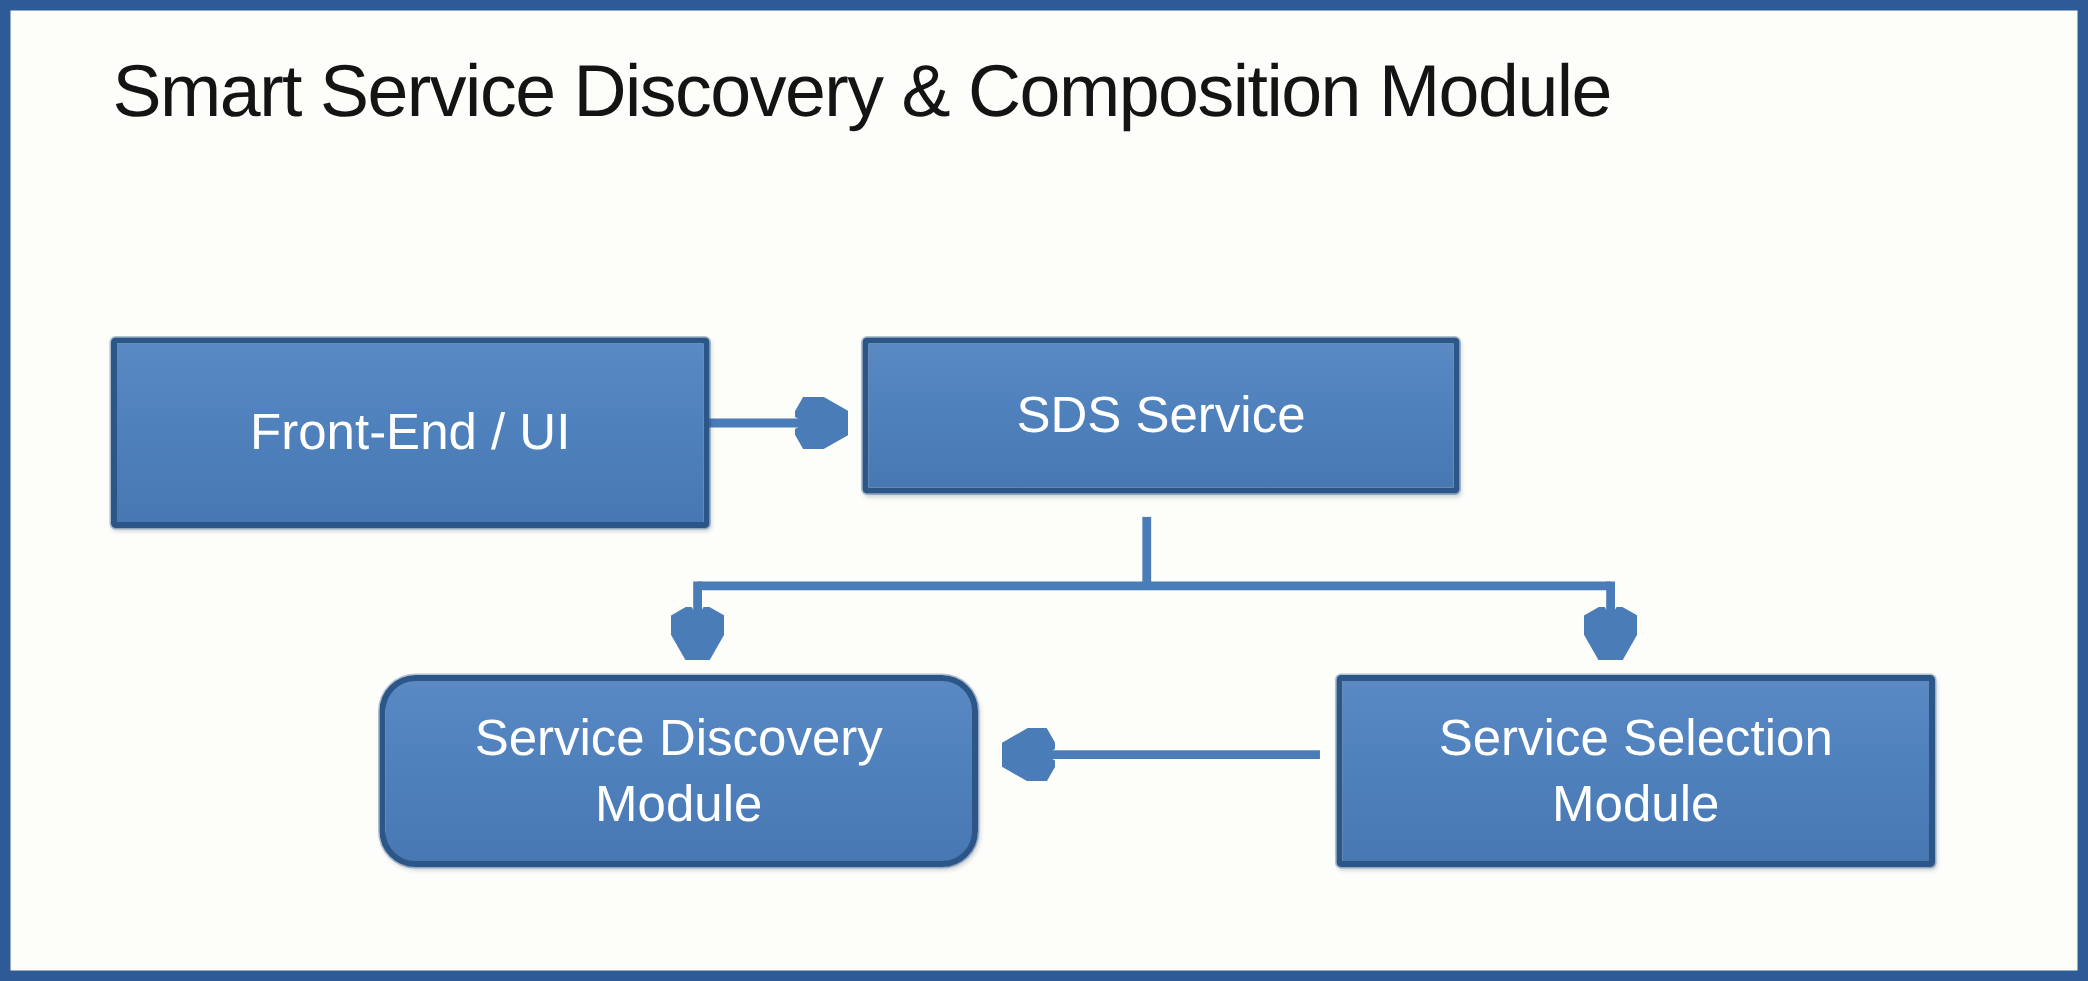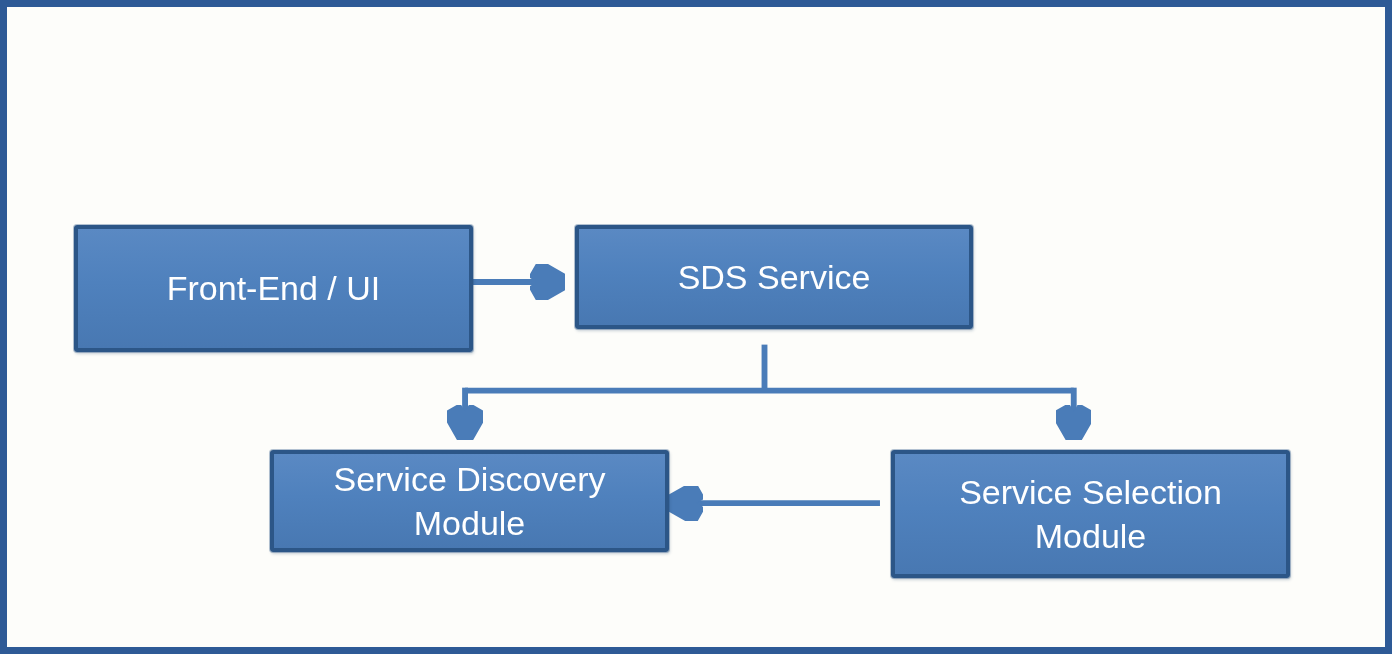--- a/index.html
+++ b/index.html
@@ -45,40 +45,41 @@
     border:4px solid var(--node-border);
     border-radius:3px;
     box-shadow:0 0 0 1px rgba(44,86,135,0.35), 1px 2px 3px rgba(40,70,110,0.25);
     color:var(--node-text);
     font-size:34px;
     line-height:1.3;
     padding:20px 14px;
   }
   .node-frontend   {left:67px;  top:218px; width:399px; height:127px;}
   .node-sds        {left:568px; top:218px; width:398px; height:104px;}
-  .node-discovery  {left:263px; top:443px; width:399px; height:102px;}
+  .node-discovery  {left:246px; top:443px; width:399px; height:128px;border-radius:24px;}
   .node-selection  {left:884px; top:443px; width:399px; height:128px;}
   .connectors{
     position:absolute;
     inset:0;
     width:100%;
     height:100%;
     pointer-events:none;
   }
   .connectors path{
     fill:none;
     stroke-width:6;
     stroke-linecap:butt;
   }
 </style>
 </head>
 <body>
 
 <div class="canvas">
 
+  <div class="diagram-title">Smart Service Discovery &amp; Composition Module</div>
 
   <svg class="connectors" viewBox="0 0 1392 654" xmlns="http://www.w3.org/2000/svg">
     <defs>
       <marker id="ah" viewBox="0 0 10 10" refX="6" refY="5" markerWidth="6" markerHeight="6" orient="auto">
         <path d="M1 1 L8 5 L1 9" fill="none" stroke="#4A7CB8" stroke-width="2.2" stroke-linecap="round"></path>
       </marker>
     </defs>
 
     <path d="M466 281 H548" marker-end="url(#ah)" stroke="#4A7CB8"></path>
 

